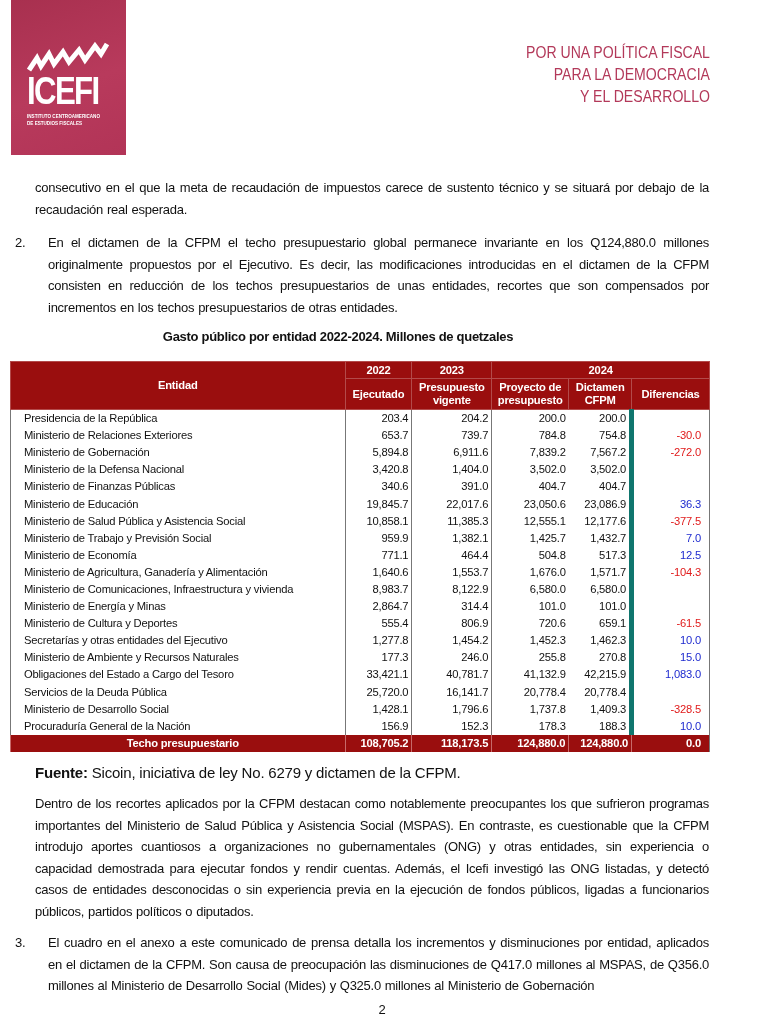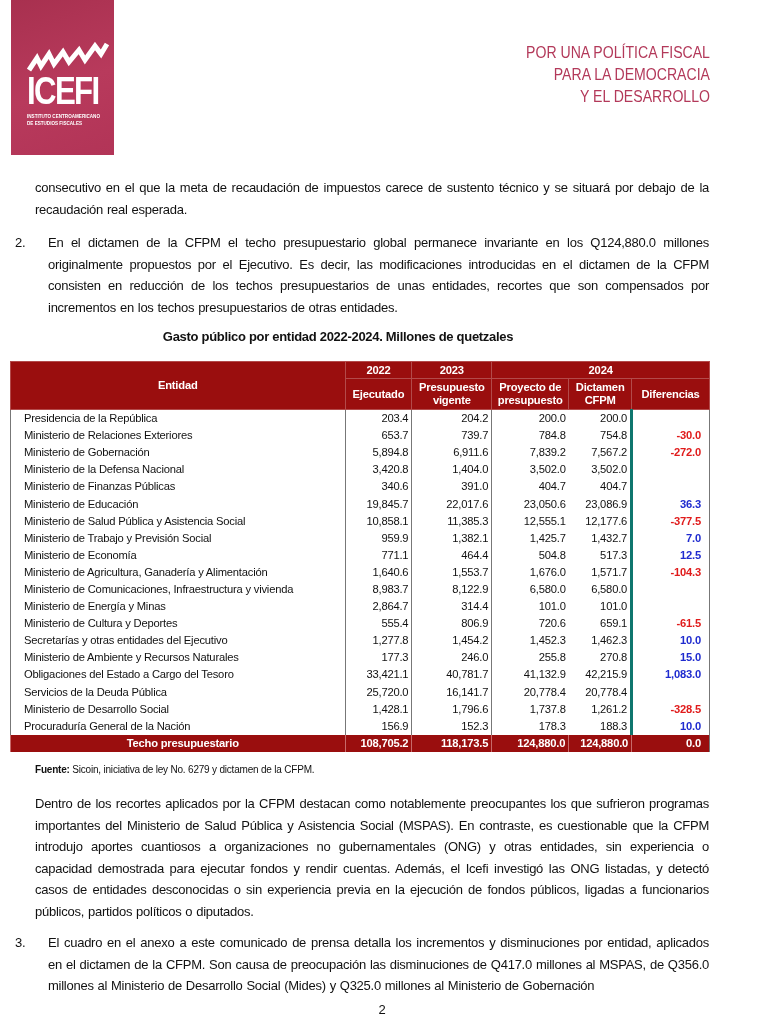--- a/index.html
+++ b/index.html
@@ -1,18 +1,18 @@
 <!DOCTYPE html>
 <html><head>
 <meta charset="utf-8">
 <style>
   html, body { margin: 0; padding: 0; background: #ffffff; }
   body { width: 764px; height: 1024px; position: relative; overflow: hidden;
          font-family: "Liberation Sans Narrow", "Liberation Sans", sans-serif; color: #111; }
-  .logo { position: absolute; left: 11px; top: 0; width: 103px; height: 155px;
+  .logo { position: absolute; left: 11px; top: 0; width: 115px; height: 155px;
           background: linear-gradient(160deg, #a8304f 0%, #b83a5c 55%, #b23457 100%); }
   .logo svg.mark { position: absolute; left: 16px; top: 40px; width: 86px; height: 40px; }
   .logo .wordmark { position: absolute; left: 16px; top: 72px; color: #fff; font-family: "Liberation Sans", sans-serif;
                     font-weight: bold; font-size: 38px; letter-spacing: -2px; transform: scaleX(0.82); transform-origin: left; line-height: 1; }
   .logo .sub { position: absolute; left: 16px; top: 113px; color: #fff; font-family: "Liberation Sans", sans-serif;
                font-weight: bold; font-size: 5.4px; line-height: 6.5px; letter-spacing: 0; transform: scaleX(0.85); transform-origin: left; white-space: nowrap; }
   .slogan { position: absolute; right: 54px; top: 42px; text-align: right; color: #b3395a;
             font-family: "Liberation Sans", sans-serif; font-size: 16px; line-height: 22px; transform: scaleX(0.88); transform-origin: right; }
   .para { position: absolute; left: 35px; width: 674px; font-size: 13px; line-height: 21.6px; text-align: justify;
           font-family: "Liberation Sans", sans-serif; letter-spacing: -0.25px; word-spacing: 0.5px; }
@@ -23,25 +23,25 @@
            font-family: "Liberation Sans", sans-serif; letter-spacing: -0.3px; }
   table.t { position: absolute; left: 10px; top: 361px; width: 700px; border-collapse: collapse;
             font-family: "Liberation Sans", sans-serif; font-size: 11.2px; letter-spacing: -0.2px; }
   table.t th { background: #9a0e0e; color: #fff; font-weight: bold; border: 1px solid #b34a4a; padding: 0 2px; line-height: 13px; }
   table.t thead tr.y th { height: 16px; }
   table.t thead tr.s th { height: 30px; }
   table.t td { padding: 0 3px; height: 17.1px; line-height: 17px; white-space: nowrap; }
   table.t td.ent { text-align: left; padding-left: 13px; border-left: 1px solid #777; }
   table.t td.num { text-align: right; border-left: 1px solid #777; }
   table.t td.c4 { border-left: none; }
-  table.t td.dif { text-align: right; font-weight: bold; border-left: 3px solid #0f766e; border-right: 1px solid #777; padding-right: 8px; }
+  table.t td.dif { text-align: right; font-weight: normal; border-left: 5px solid #0f766e; border-right: 1px solid #777; padding-right: 8px; }
   .neg { color: #e01b1b; } .pos { color: #1f2bcf; }
   table.t tr.total td { background: #9a0e0e; color: #fff; font-weight: bold; border-left: 1px solid #c86a6a; margin-top: 40px; }
   table.t tr.total td.ent { text-align: center; }
-  .source { position: absolute; left: 35px; top: 764px; font-size: 10px; font-family: "Liberation Sans", sans-serif; letter-spacing: -0.2px; }
+  .source { position: absolute; left: 35px; top: 764px; font-size: 15px; font-family: "Liberation Sans", sans-serif; letter-spacing: -0.2px; }
   .source b { font-weight: bold; }
   .pagenum { position: absolute; left: 0; width: 764px; text-align: center; top: 1002px; font-size: 13px; font-family: "Liberation Sans", sans-serif; }
 </style>
 </head>
 <body>
 
 <div class="logo">
   <svg class="mark" viewBox="0 0 86 40">
     <polyline points="2,30 10,18 14,26 22,14 27,24 36,12 42,22 52,10 58,20 68,6 74,14 80,4" fill="none" stroke="#fff" stroke-width="5" stroke-linejoin="miter"></polyline>
   </svg>
@@ -226,21 +226,21 @@
         <td class="num">16,141.7</td>
         <td class="num">20,778.4</td>
         <td class="num c4">20,778.4</td>
         <td class="dif"></td>
       </tr>
       <tr>
         <td class="ent">Ministerio de Desarrollo Social</td>
         <td class="num">1,428.1</td>
         <td class="num">1,796.6</td>
         <td class="num">1,737.8</td>
-        <td class="num c4">1,261.2</td>
+        <td class="num c4">1,409.3</td>
         <td class="dif neg">-328.5</td>
       </tr>
       <tr>
         <td class="ent">Procuraduría General de la Nación</td>
         <td class="num">156.9</td>
         <td class="num">152.3</td>
         <td class="num">178.3</td>
         <td class="num c4">188.3</td>
         <td class="dif pos">10.0</td>
       </tr>

